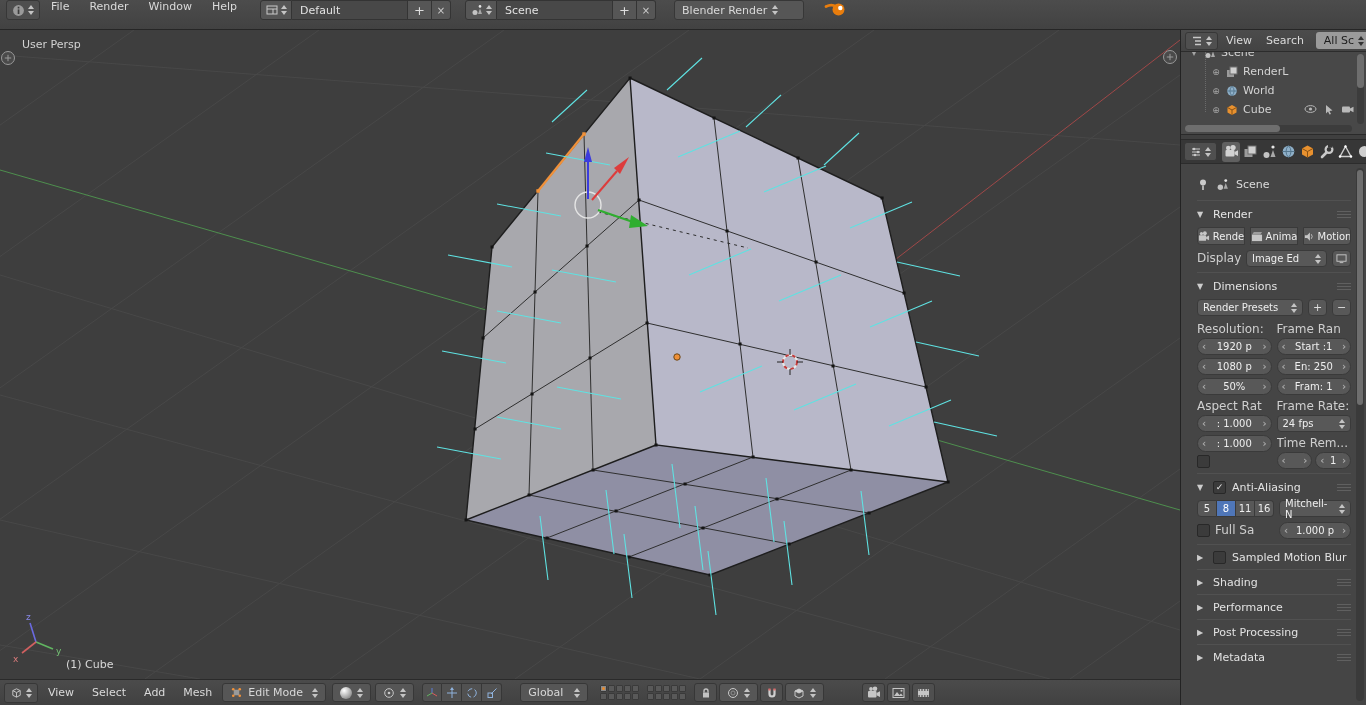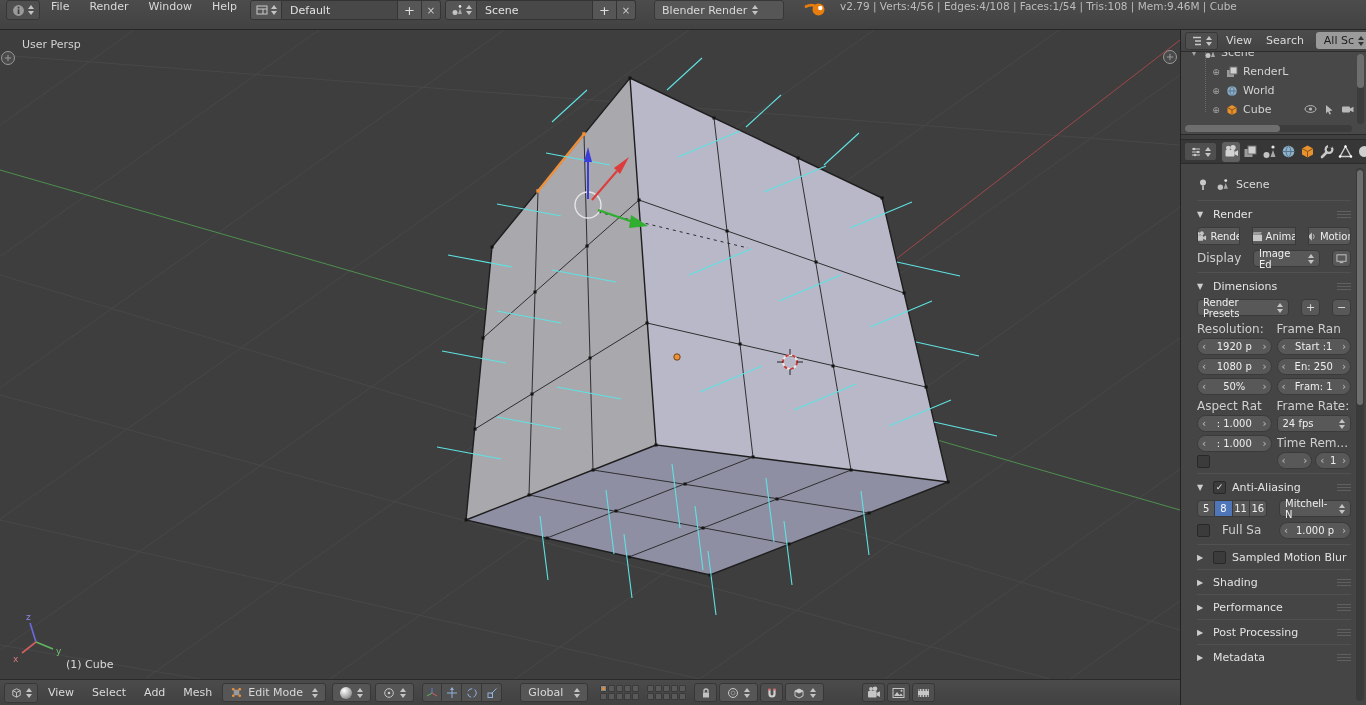--- a/index.html
+++ b/index.html
@@ -11,21 +11,21 @@
 #top-header{position:absolute;left:0;top:0;width:1366px;height:30px;
   background:linear-gradient(#4c4c4c,#424242);border-bottom:1px solid #262626;
   display:flex;align-items:flex-start;padding:0 6px;gap:2px;white-space:nowrap}
 .menu-label{padding:0 9px;color:#dadada}
 .ebtn{display:flex;align-items:center;gap:3px;background:#4f4f4f;border:1px solid #373737;
   border-radius:3px;height:20px;padding:0 5px;flex:none}
 .arr{display:flex;flex-direction:column;gap:2px;flex:none}
 .arr i{display:block;width:0;height:0;border-left:3px solid transparent;border-right:3px solid transparent}
 .arr .up{border-bottom:4px solid #c4c4c4}
 .arr .dn{border-top:4px solid #c4c4c4}
-.datablock{display:flex;align-items:center;margin-left:2px;height:20px;flex:none}
+.datablock{display:flex;align-items:center;margin-left:12px;height:20px;flex:none}
 .db{height:20px;background:#565656;border:1px solid #343434;display:flex;align-items:center;justify-content:center;color:#e2e2e2}
 .db.browse{width:32px;border-radius:3px 0 0 3px;gap:3px}
 .db.name{min-width:116px;background:#484848;border-left:0;justify-content:flex-start;padding:0 8px}
 .db.add{width:24px;border-left:0;font-size:13px;color:#ddd}
 .db.del{width:19px;border-left:0;border-radius:0 3px 3px 0;font-size:10px;color:#ccc}
 .drop{display:flex;align-items:center;background:#565656;border:1px solid #373737;border-radius:3px;height:20px;padding:0 7px;gap:5px;flex:none}
 .drop .arr{margin-left:auto}
 #engine-drop{width:130px;margin-left:16px}
 #engine-drop span{flex:1;text-align:center}
 .blogo{margin-left:18px;flex:none}
@@ -79,21 +79,21 @@
 .ptabs{height:24px;background:#373737;display:flex;align-items:center;gap:1px;padding:0 3px;border-bottom:1px solid #2c2c2c}
 .ptabs .ebtn{height:19px;margin-right:4px}
 .ptab{width:18px;height:20px;display:flex;align-items:center;justify-content:center;border-radius:3px;flex:none}
 .ptab.active{background:#606060}
 .pcontent{padding:4px 15px 0 16px}
 .crumb{height:32px;display:flex;align-items:center;gap:7px;color:#dcdcdc}
 .sechead{height:27px;display:flex;align-items:center;gap:6px;color:#e4e4e4;border-top:1px solid #515151}
 .tri{font-size:8px;color:#cdcdcd;width:10px;flex:none}
 .grip{margin-left:auto;display:flex;flex-direction:column;gap:2px;width:14px;flex:none}
 .grip i{height:1px;background:#606060}
-.row{display:flex;align-items:center;gap:12px;margin-bottom:5px}
+.row{display:flex;align-items:center;gap:5px;margin-bottom:5px}
 .pbtn{flex:1;height:18px;background:#585858;border:1px solid #3a3a3a;display:flex;align-items:center;
   justify-content:center;gap:3px;font-size:10px;color:#eee;overflow:hidden;white-space:nowrap}
 .pbtn.gl{border-radius:4px 0 0 4px}
 .pbtn.gr{border-radius:0 4px 4px 0}
 .lbl{font-size:12px;color:#cfcfcf;height:17px;line-height:17px;display:block;white-space:nowrap;overflow:hidden}
 .drop.p{height:17px;background:#585858;border:1px solid #3a3a3a;border-radius:4px;font-size:10px;padding:0 5px;color:#eee}
 .f1{flex:1;min-width:0}
 .sqbtn{width:19px;height:17px;background:#585858;border:1px solid #3a3a3a;border-radius:4px;
   display:flex;align-items:center;justify-content:center;color:#ddd;font-size:11px;flex:none}
 .spin{position:relative;height:17px;background:#585858;border:1px solid #3a3a3a;border-radius:9px;
@@ -193,21 +193,20 @@
           <i class="dn"></i>
         </span>
     </div>
 
     <svg class="blogo" width="24" height="17" viewBox="0 0 24 17">
       <path d="M2 6.5 Q8 3.5 12 6.8" stroke="#e87d0d" stroke-width="2.8" fill="none" stroke-linecap="round"></path>
       <circle cx="14.5" cy="9.5" r="6" fill="#e87d0d"></circle>
       <circle cx="16.3" cy="8" r="2.2" fill="#ffffff"></circle>
     </svg>
 
-    <span class="stats">v2.79 | Verts:4/56 | Edges:4/108 | Faces:1/54 | Tris:108 | Mem:9.46M | Cube</span>
   </header>
 
   <div id="viewport">
     <svg width="1180" height="649" viewBox="0 0 1180 649">
       <rect width="1180" height="649" fill="#3e3e3e"></rect>
 
       <g stroke="#484848">
         <path fill="none" d="M0 25 L1180 115 M0 245 L1180 600 M0 365 L1050 649 M0 490 L700 649 M0 615 L200 649
           M-780 649 L134 0 M-595 649 L319 0 M-410 649 L504 0 M-225 649 L689 0 M-40 649 L874 0
           M145 649 L1059 0 M330 649 L1180 45 M515 649 L1180 177 M700 649 L1180 308 M885 649 L1180 439 M1070 649 L1180 571"></path>

